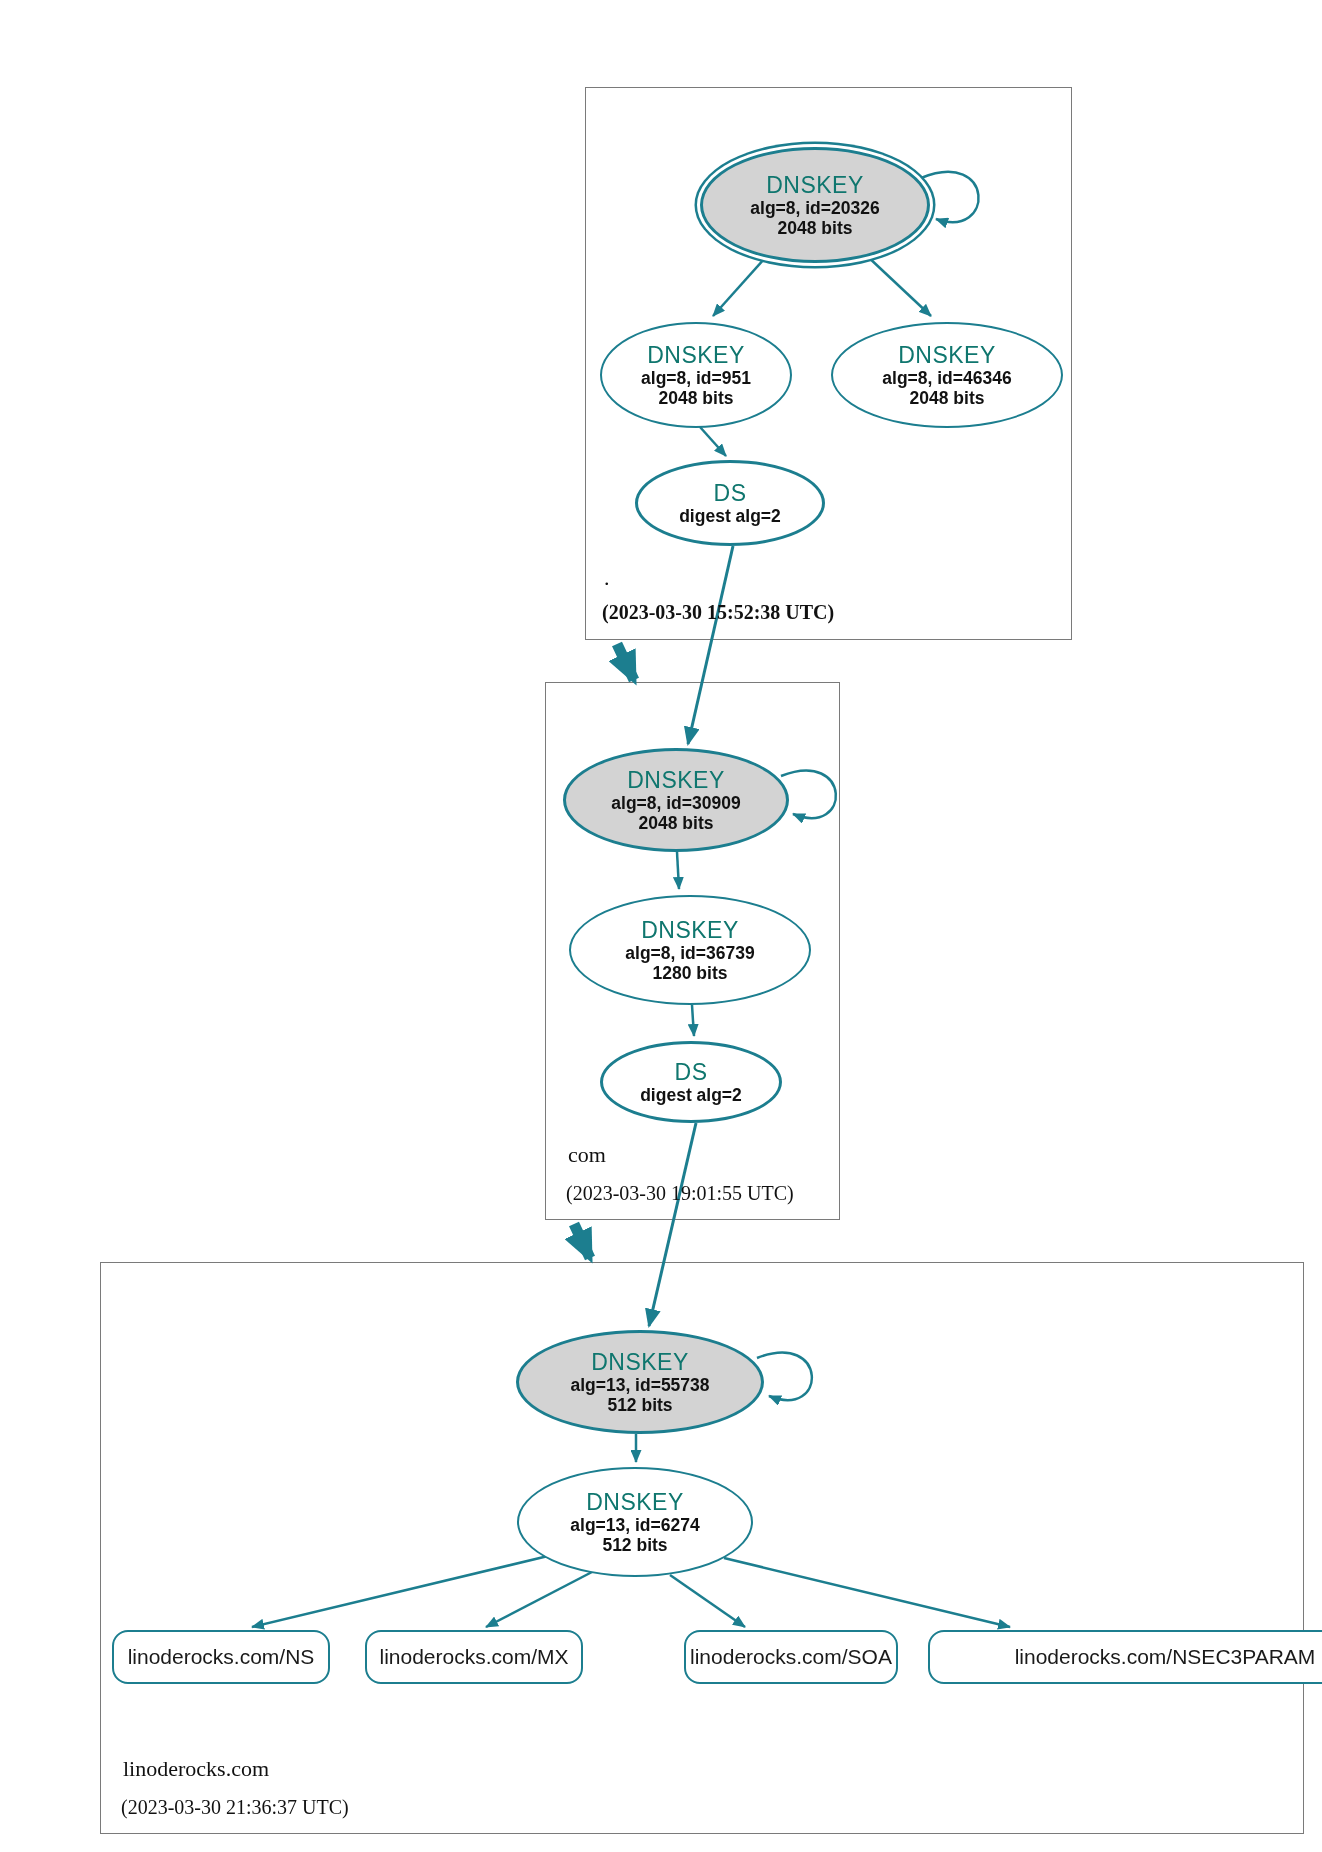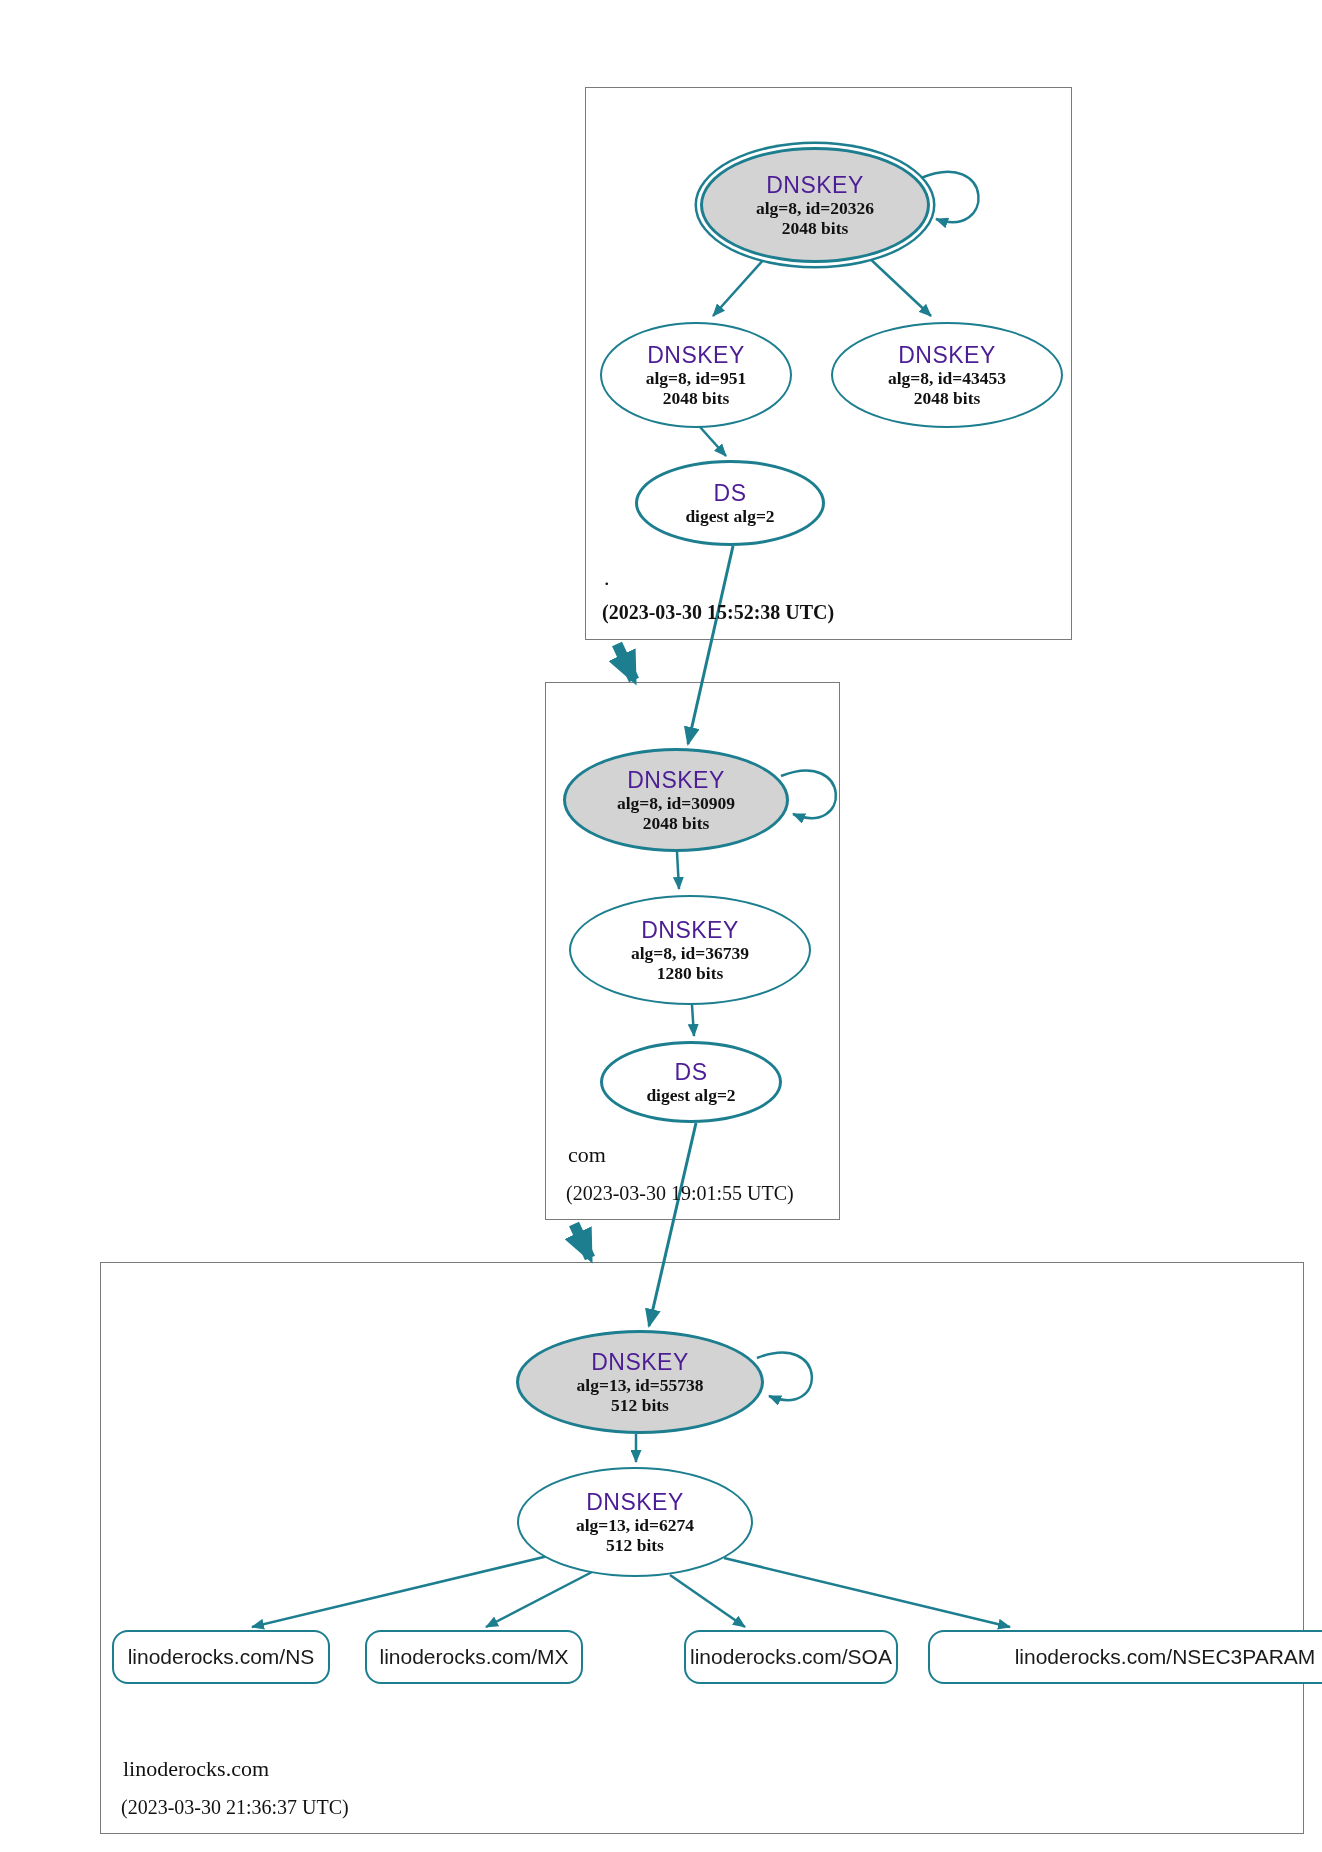--- a/index.html
+++ b/index.html
@@ -46,25 +46,25 @@
     box-sizing: border-box;
     line-height: 1.15;
   }
   .node.ksk { background: #d3d3d3; border-width: 3px; }
   .node.double {
     box-shadow: 0 0 0 3px #ffffff, 0 0 0 5.5px #1c7e8f;
   }
   .node .ntitle {
     font-family: "Liberation Sans", sans-serif;
     font-size: 23px;
-    color: #4c1d95;
+    color: #0f766e;
     letter-spacing: 0.5px;
   }
   .node .ndetail {
-    font-family: Liberation Serif, serif;
+    font-family: Liberation Sans, sans-serif;
     font-weight: bold;
     font-size: 17.5px;
     color: #111;
   }
   .rrset {
     position: absolute;
     z-index: 3;
     height: 54px;
     border: 2.5px solid #1c7e8f;
     border-radius: 16px;
@@ -131,21 +131,21 @@
     <div class="ndetail">alg=8, id=20326</div>
     <div class="ndetail">2048 bits</div>
   </div>
   <div class="node" style="left:600px; top:322px; width:192px; height:106px;">
     <div class="ntitle">DNSKEY</div>
     <div class="ndetail">alg=8, id=951</div>
     <div class="ndetail">2048 bits</div>
   </div>
   <div class="node" style="left:831px; top:322px; width:232px; height:106px;">
     <div class="ntitle">DNSKEY</div>
-    <div class="ndetail">alg=8, id=43453</div>
+    <div class="ndetail">alg=8, id=46346</div>
     <div class="ndetail">2048 bits</div>
   </div>
   <div class="node" style="left:635px; top:460px; width:190px; height:86px; border-width:3px;">
     <div class="ntitle">DS</div>
     <div class="ndetail">digest alg=2</div>
   </div>
   <div class="zone-label" style="left:604px; top:565px;">.</div>
   <div class="zone-ts" style="left:602px; top:601px;font-weight:bold;">(2023-03-30 15:52:38 UTC)</div>
 
   <div class="node ksk" style="left:563px; top:748px; width:226px; height:104px;">

